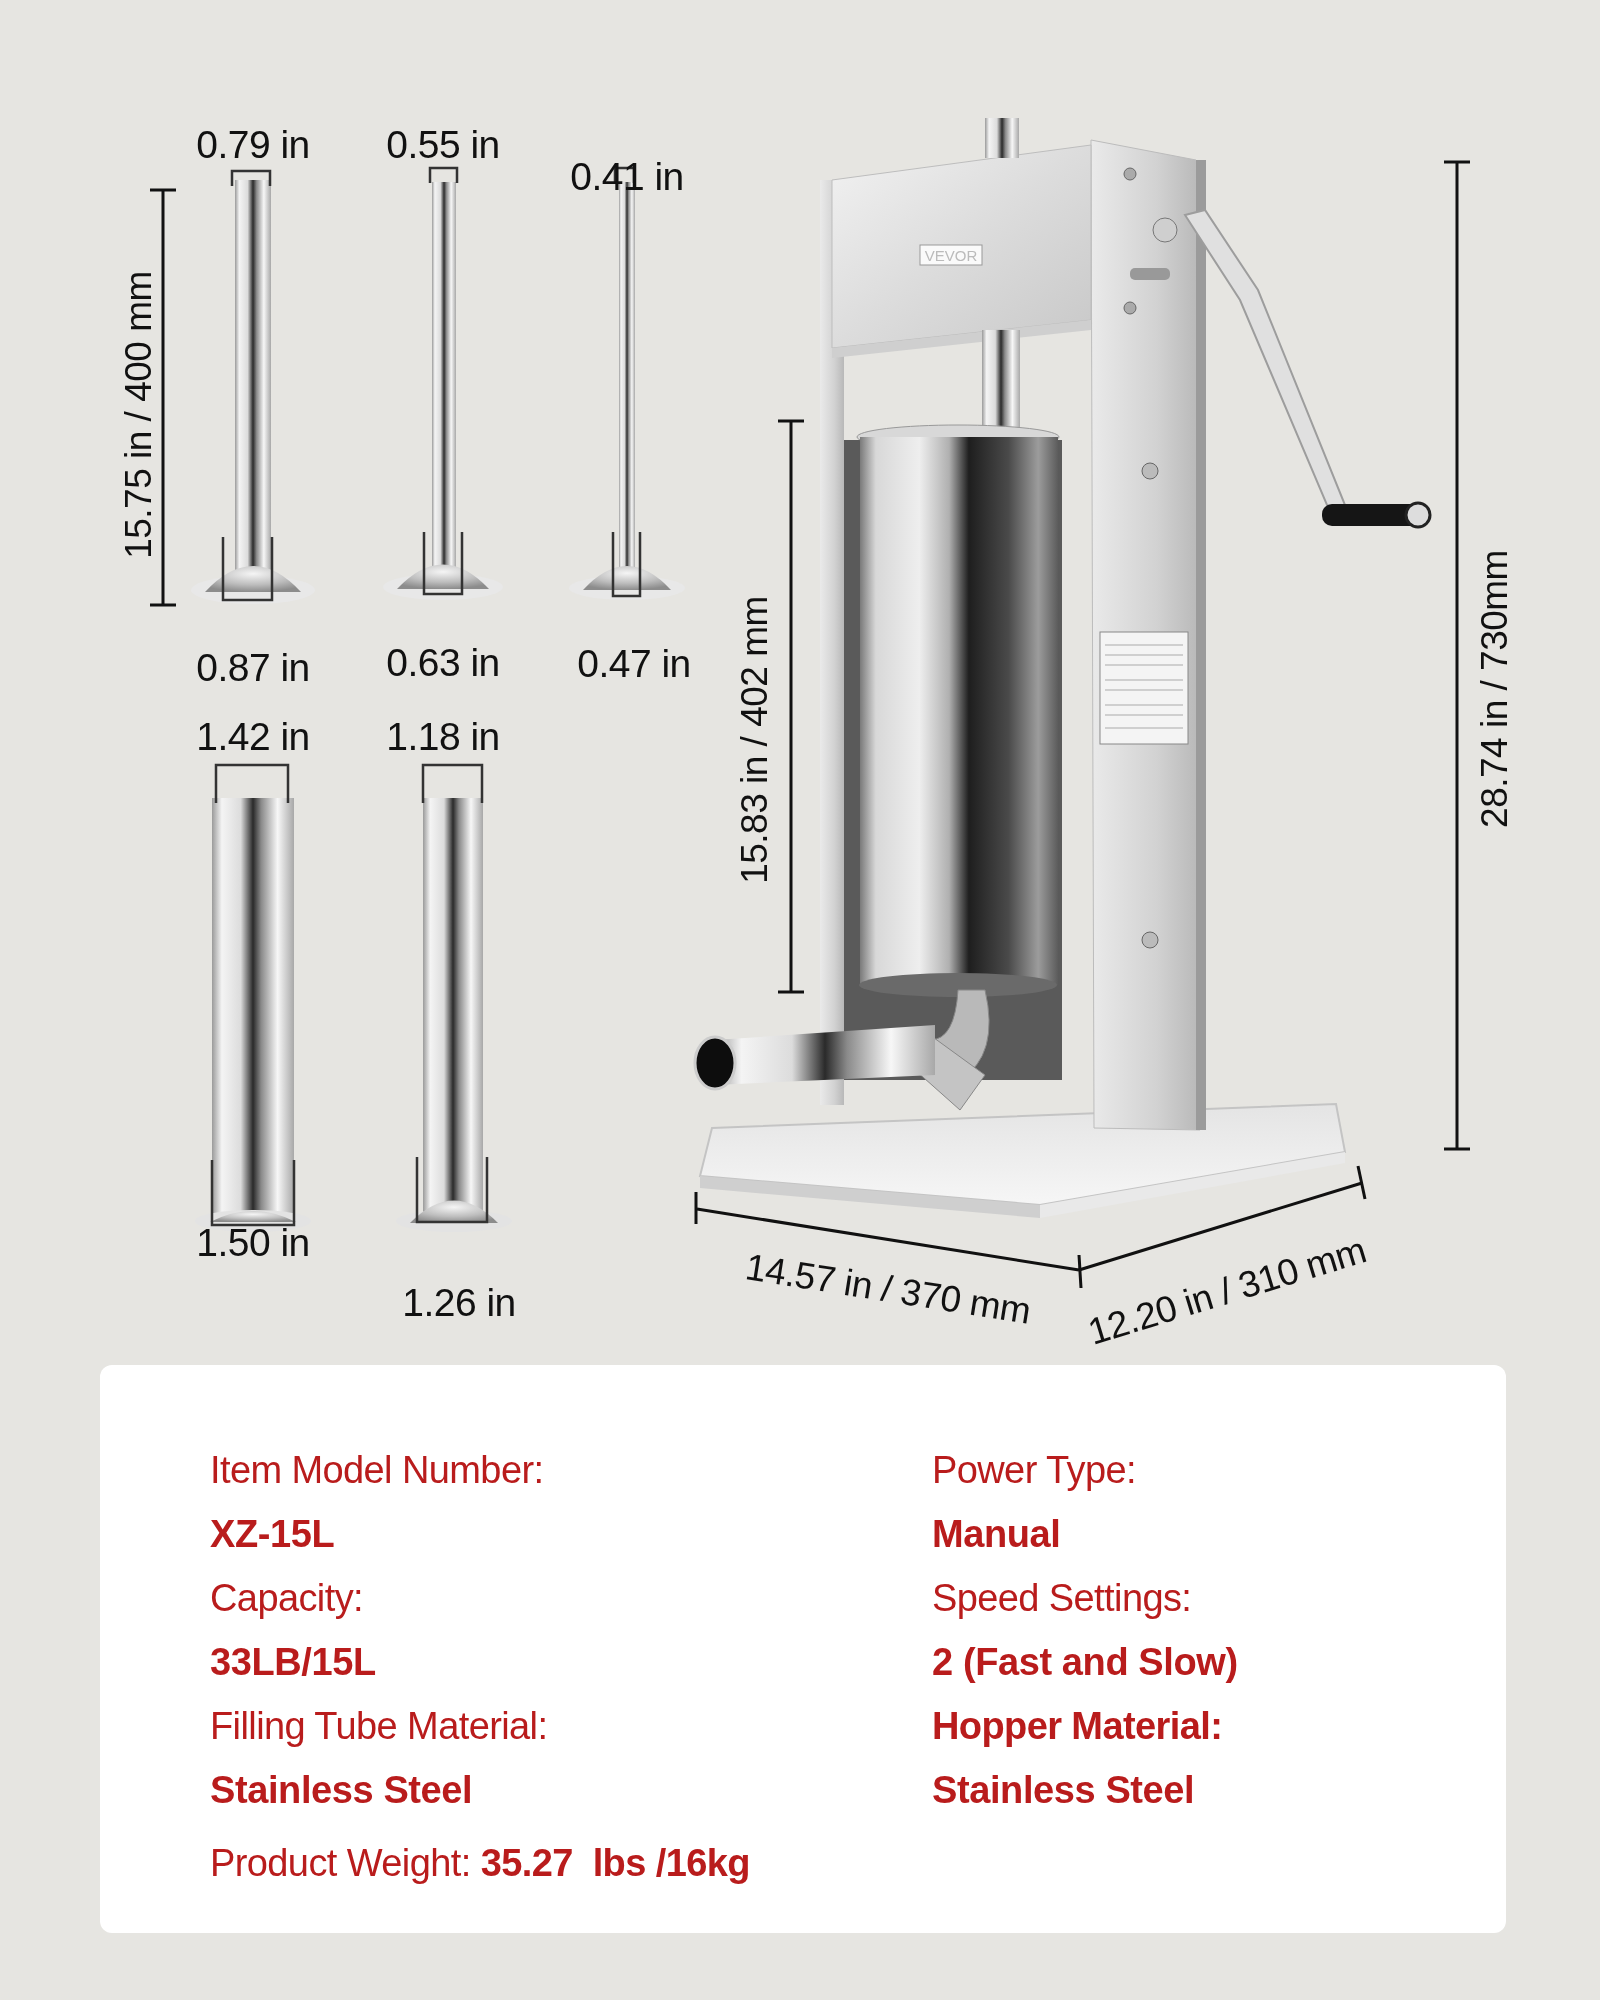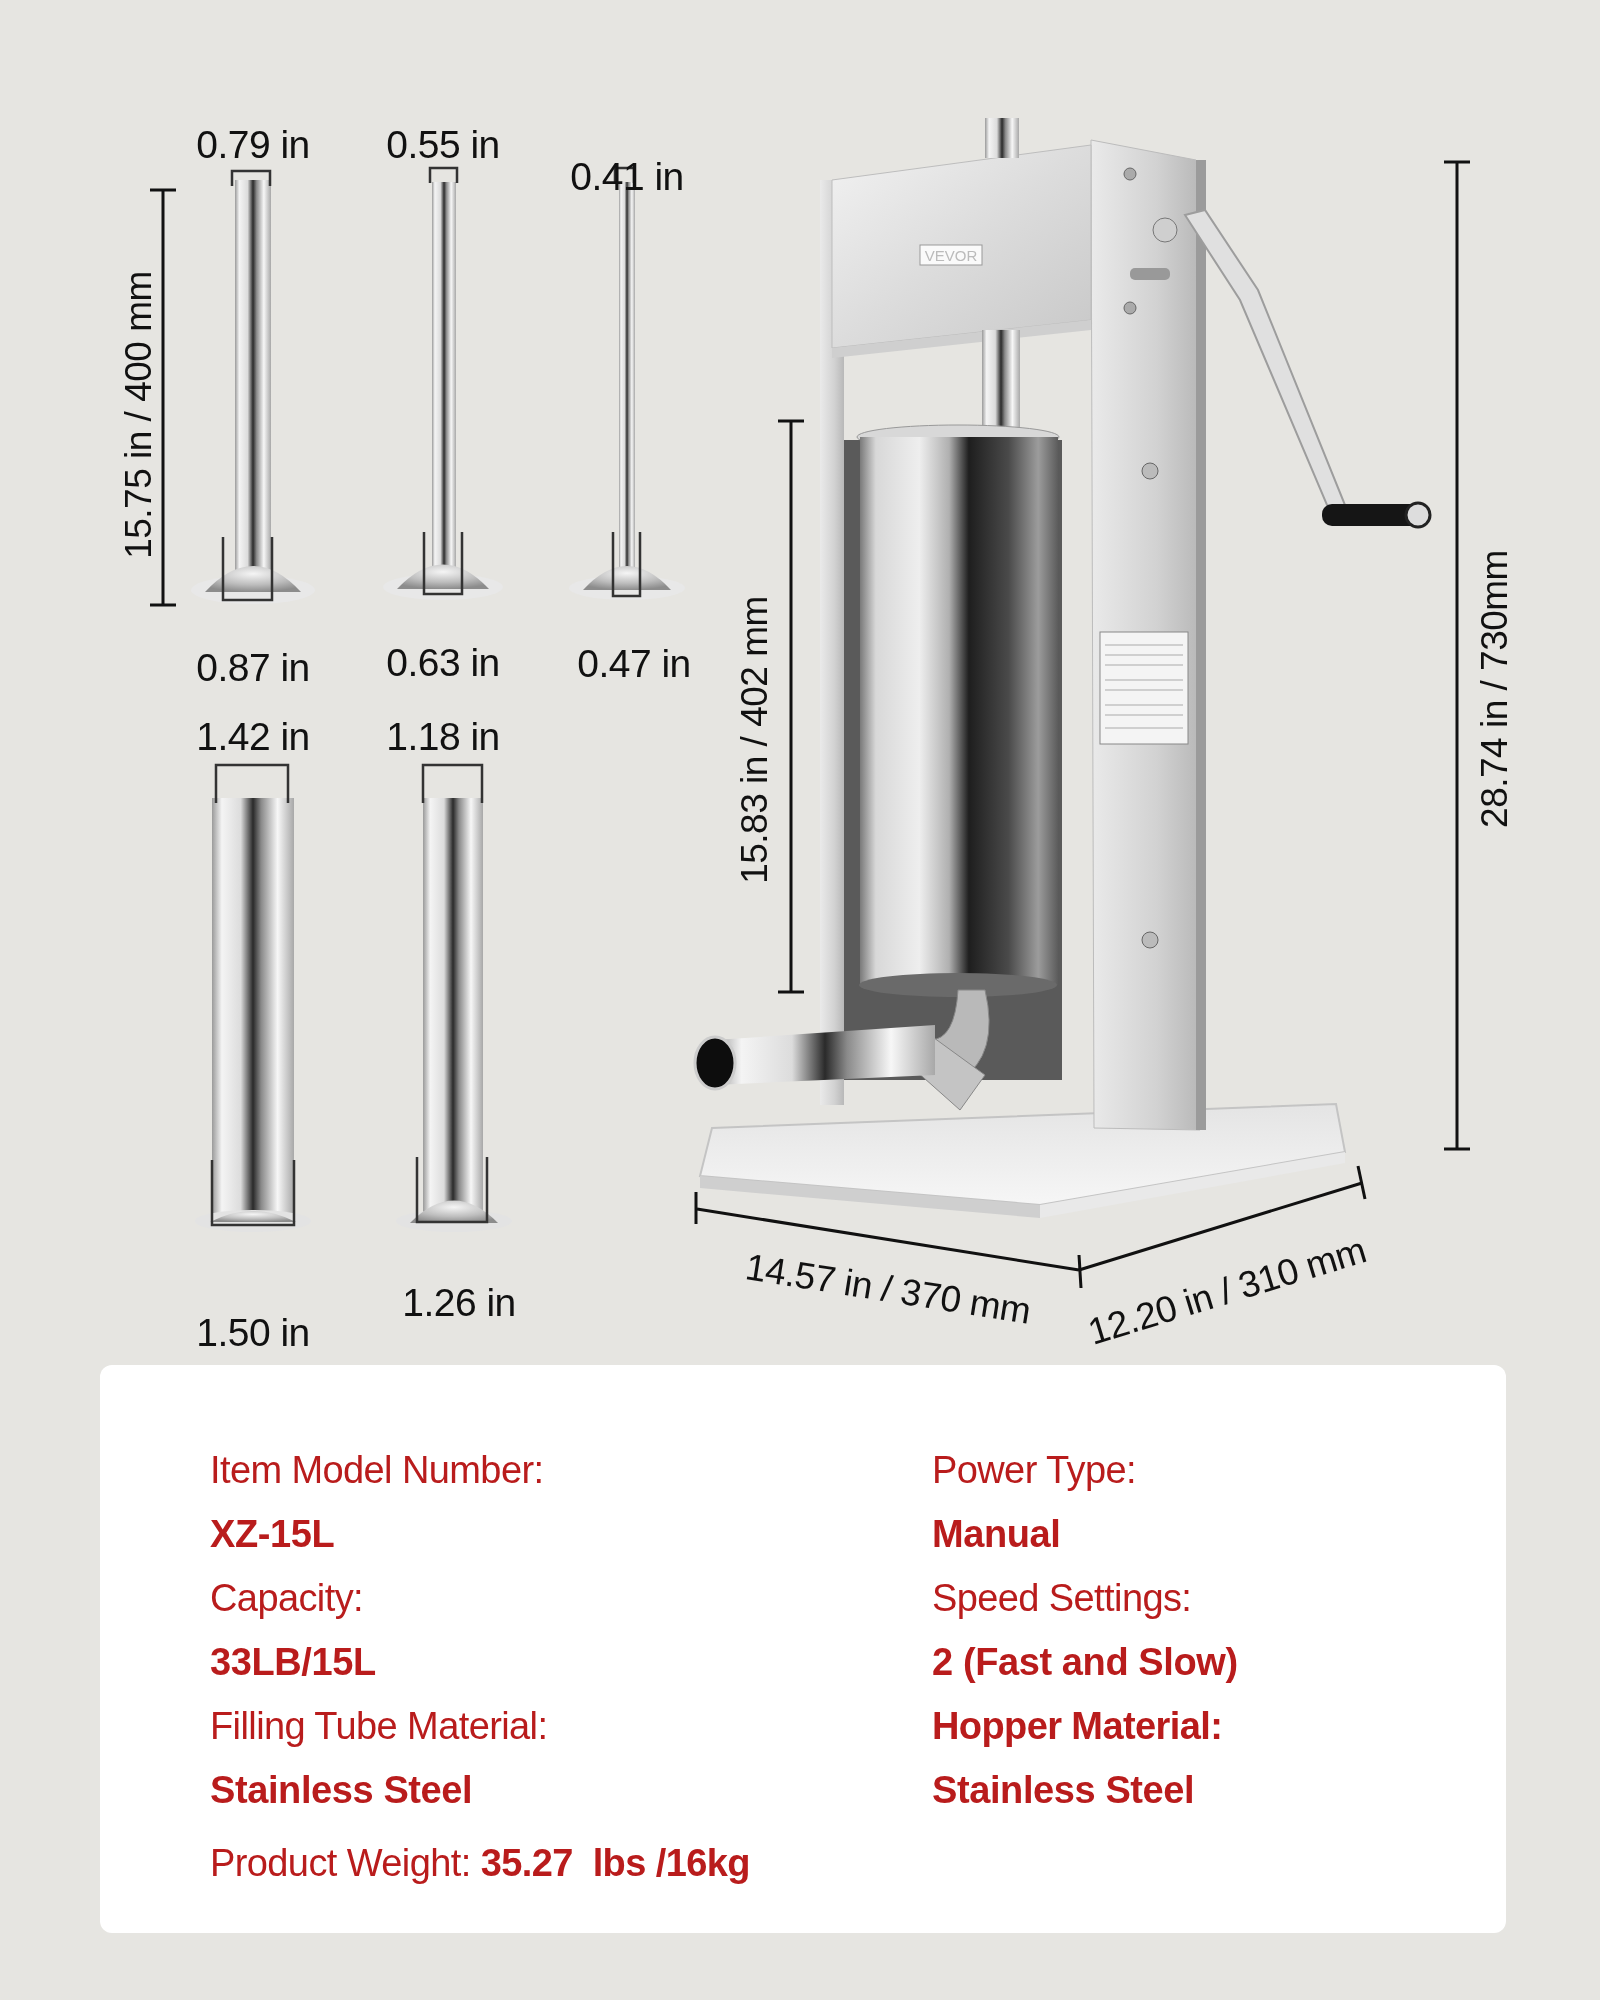--- a/index.html
+++ b/index.html
@@ -203,21 +203,21 @@
 
 <div class="dim-label" style="left:253px; top:144px;">0.79 in</div>
 <div class="dim-label" style="left:443px; top:144px;">0.55 in</div>
 <div class="dim-label" style="left:627px; top:144px;margin-top:32px;">0.41 in</div>
 <div class="dim-label" style="left:253px; top:667px;">0.87 in</div>
 <div class="dim-label" style="left:443px; top:662px;">0.63 in</div>
 <div class="dim-label" style="left:634px; top:663px;">0.47 in</div>
 
 <div class="dim-label" style="left:253px; top:736px;">1.42 in</div>
 <div class="dim-label" style="left:443px; top:736px;">1.18 in</div>
-<div class="dim-label" style="left:253px; top:1332px;">1.50 in</div>
+<div class="dim-label" style="left:253px; top:1242px;">1.50 in</div>
 <div class="dim-label" style="left:459px; top:1302px;">1.26 in</div>
 
 <div class="vlabel" style="left:138px; top:415px;">15.75 in / 400 mm</div>
 <div class="vlabel" style="left:754px; top:740px;">15.83 in / 402 mm</div>
 <div class="vlabel" style="left:1494px; top:689px;">28.74 in / 730mm</div>
 
 <div class="dim-label" style="left:888px; top:1289px; transform: translate(-50%,-50%) rotate(9deg); font-size:37px;">14.57 in / 370 mm</div>
 <div class="dim-label" style="left:1227px; top:1291px; transform: translate(-50%,-50%) rotate(-17deg); font-size:37px;">12.20 in / 310 mm</div>
 
 <div class="card"></div>

